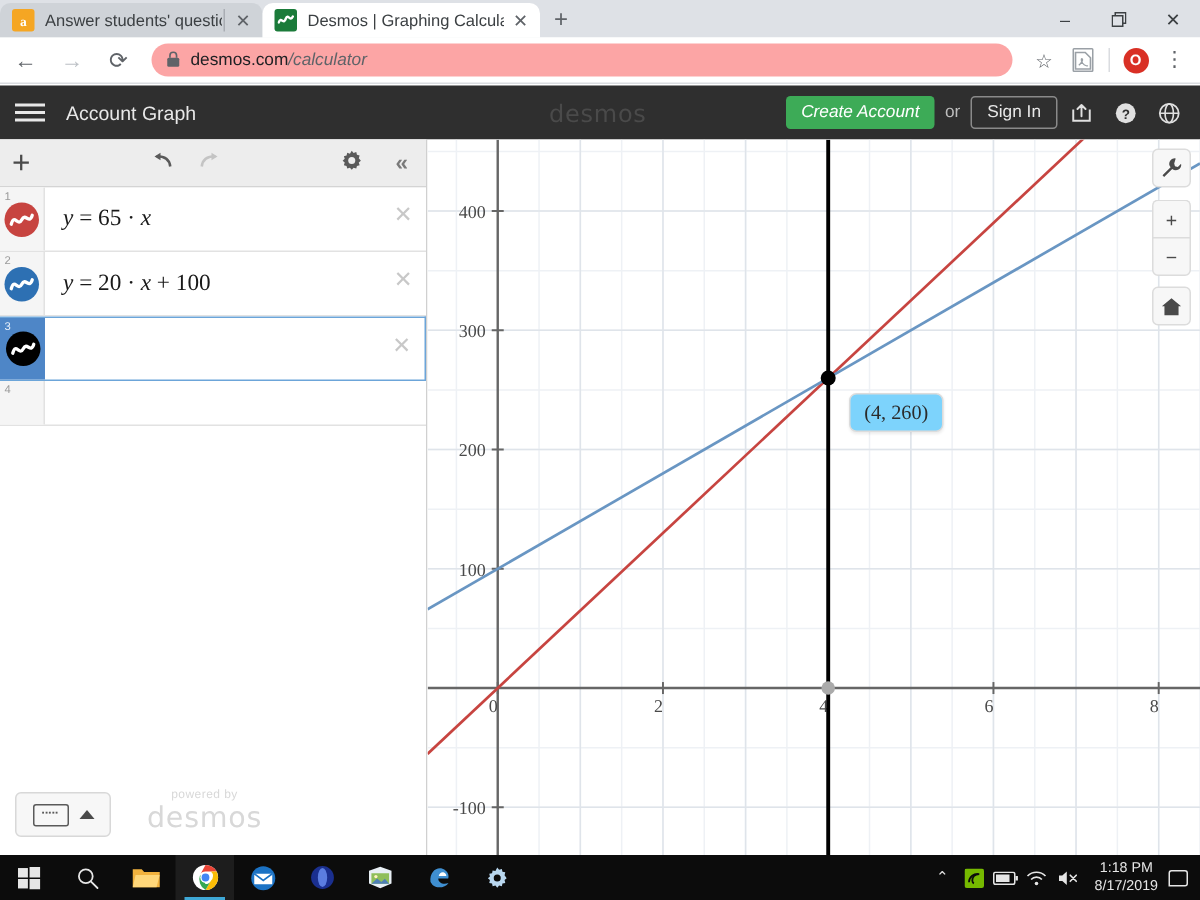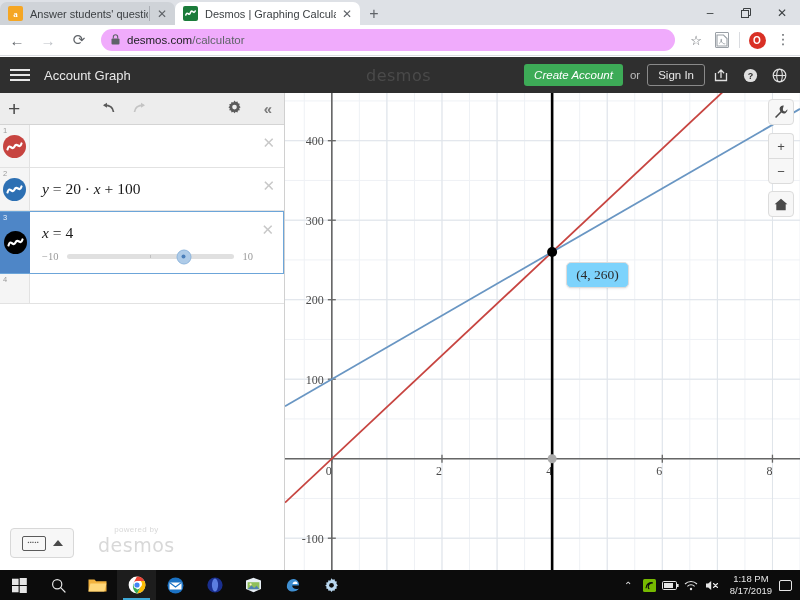--- a/index.html
+++ b/index.html
@@ -65,27 +65,27 @@
     border-bottom: 1px solid #dadce0;
   }
   .navbtn {
     width: 28px; height: 28px; margin-left: 3px;
     display: flex; align-items: center; justify-content: center;
     color: #5f6368; font-size: 15px; border-radius: 50%;
   }
   .navbtn.disabled { color: #bdc1c6; }
   .omnibox {
     flex: 1 1 auto; height: 22px; margin: 0 8px;
-    background: #f0abfc; border-radius: 11px;
+    background: #fca5a5; border-radius: 11px;
     display: flex; align-items: center; padding: 0 10px;
     font-size: 11.5px; color: #202124;
   }
   .omnibox .lock { font-size: 9px; margin-right: 7px; color:#5f6368; }
   .omnibox .url-host { color: #202124; }
-  .omnibox .url-path { color: #5f6368; }
+  .omnibox .url-path { color: #5f6368; font-style: italic; }
   .tool-icons { display: flex; align-items: center; padding-right: 4px; }
   .ticon {
     width: 26px; height: 26px; display: flex; align-items: center;
     justify-content: center; color: #5f6368; font-size: 13px;
   }
   .pdficon {
     width: 14px; height: 16px; border: 1.3px solid #9aa0a6; border-radius: 1px;
     font-size: 7px; color: #9aa0a6; display:flex; align-items:flex-end;
     justify-content:center; line-height:1;
   }
@@ -434,20 +434,29 @@
     </div>
 
     <div class="expr-row">
       <div class="row-index">
         <span class="row-num">1</span>
         <span class="row-bubble" style="background:#c74440">
           <svg width="17" height="17" viewBox="0 0 17 17" aria-hidden="true">
             <path d="M1.5 11.5 C3.5 4 6 13.5 8.5 8.5 C11 3.5 13.5 12 15.5 5.5" stroke="#ffffff" stroke-width="2.2" fill="none" stroke-linecap="round"></path>
           </svg>
         </span>
+      </div>
+      <div class="row-body">
+        <div class="expr-math">
+          <span>y</span>
+          <span class="op">=</span>
+          <span class="num">65</span>
+          <span class="op">·</span>
+          <span>x</span>
+        </div>
       </div>
       <span class="row-x">✕</span>
     </div>
 
     <div class="expr-row">
       <div class="row-index">
         <span class="row-num">2</span>
         <span class="row-bubble" style="background:#2d70b3">
           <svg width="17" height="17" viewBox="0 0 17 17" aria-hidden="true">
             <path d="M1.5 11.5 C3.5 4 6 13.5 8.5 8.5 C11 3.5 13.5 12 15.5 5.5" stroke="#ffffff" stroke-width="2.2" fill="none" stroke-linecap="round"></path>
@@ -469,35 +478,20 @@
     </div>
 
     <div class="expr-row selected">
       <div class="row-index">
         <span class="row-num">3</span>
         <span class="row-bubble" style="background:#000000">
           <svg width="17" height="17" viewBox="0 0 17 17" aria-hidden="true">
             <path d="M1.5 11.5 C3.5 4 6 13.5 8.5 8.5 C11 3.5 13.5 12 15.5 5.5" stroke="#ffffff" stroke-width="2.2" fill="none" stroke-linecap="round"></path>
           </svg>
         </span>
-      </div>
-      <div class="row-body">
-        <div class="expr-math">
-          <span>x</span>
-          <span class="op">=</span>
-          <span class="num">4</span>
-        </div>
-        <div class="slider-wrap">
-          <span class="slider-min">−10</span>
-          <span class="slider-track">
-            <span class="slider-tick"></span>
-            <span class="slider-thumb" id="slider-thumb" style="left: 70%;"></span>
-          </span>
-          <span class="slider-max">10</span>
-        </div>
       </div>
       <span class="row-x">✕</span>
     </div>
 
     <div class="expr-row empty">
       <div class="row-index">
         <span class="row-num">4</span>
       </div>
       <div class="row-body"></div>
     </div>

